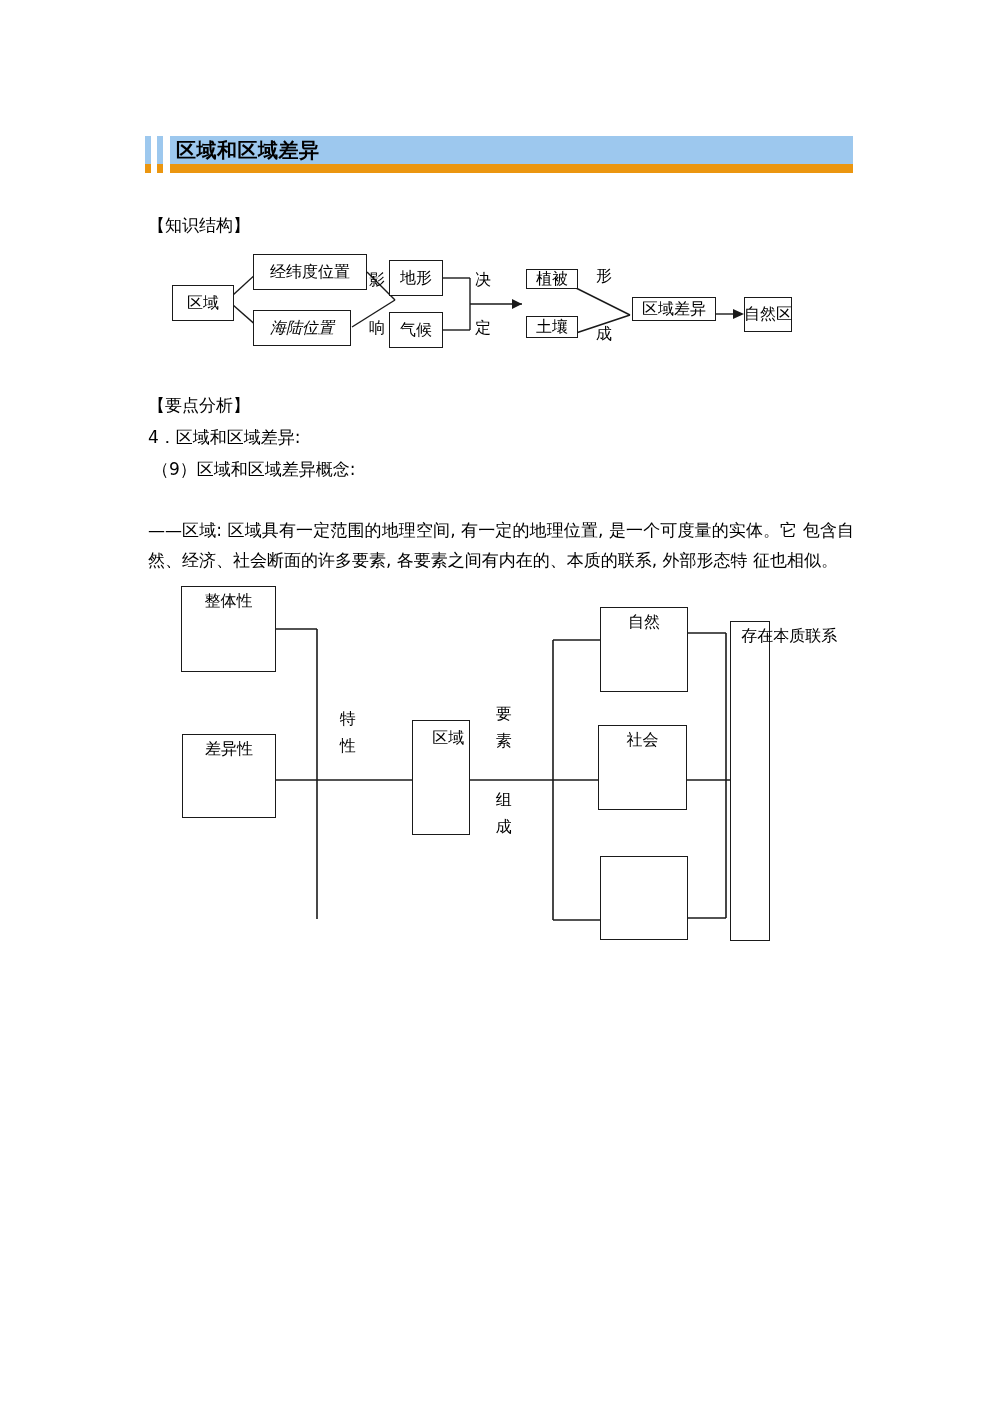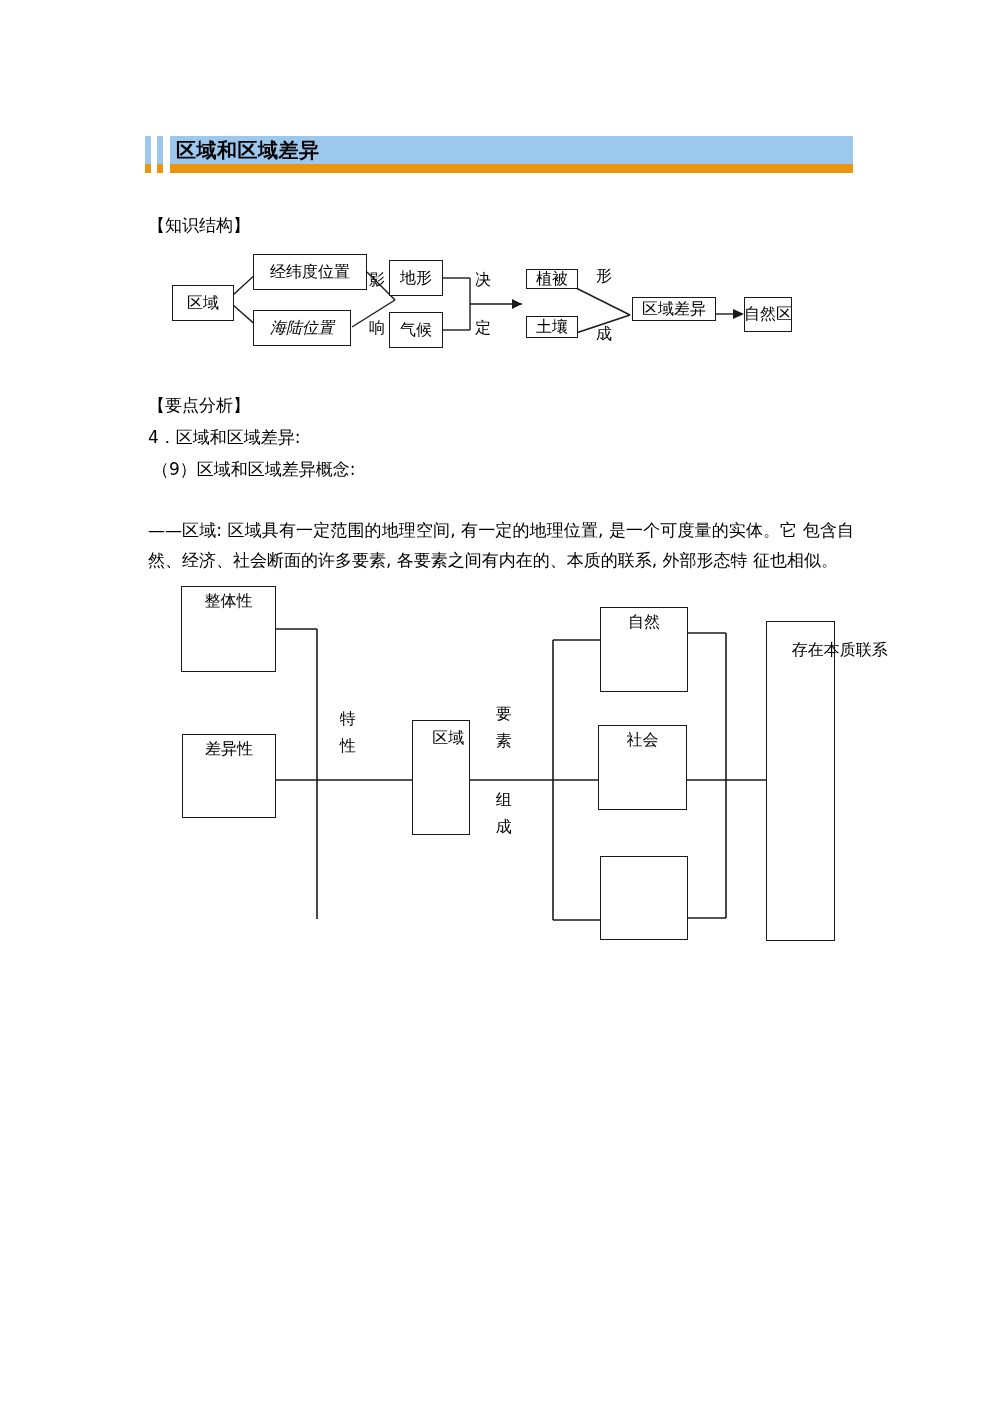--- a/index.html
+++ b/index.html
@@ -251,18 +251,18 @@
     <div class="vtext" style="left:495px; top:700px;"><span>要</span><br><span>素</span></div>
 
     <div class="vtext" style="left:495px; top:786px;"><span>组</span><br><span>成</span></div>
 
     <div class="dbox topalign" style="left:600px; top:607px; width:88px; height:85px;">自然</div>
 
     <div class="dbox topalign" style="left:598px; top:725px; width:89px; height:85px;">社会</div>
 
     <div class="dbox topalign" style="left:600px; top:856px; width:88px; height:84px;"></div>
 
-    <div class="dbox topalign" style="left:766px; top:621px; width:69px; height:320px; padding-top:14px;">
+    <div class="dbox topalign" style="left:730px; top:621px; width:40px; height:320px; padding-top:0;">
       <span class="vtext" style="position:relative; left:0; top:0;">存在本质联系</span>
     </div>
   </div>
 
 </div>
 
 </body></html>

